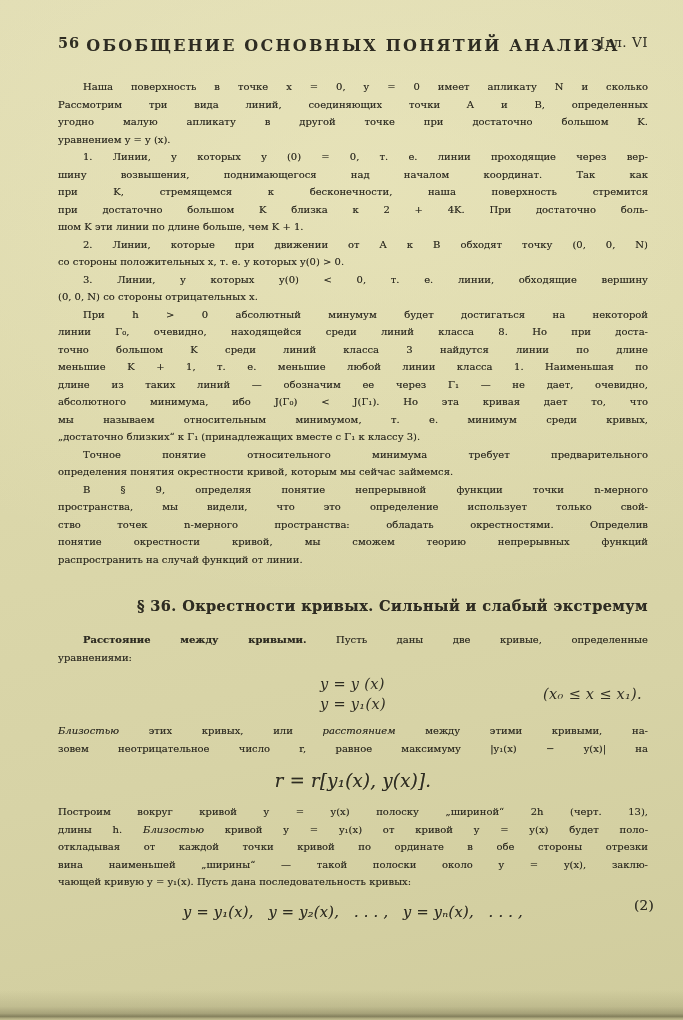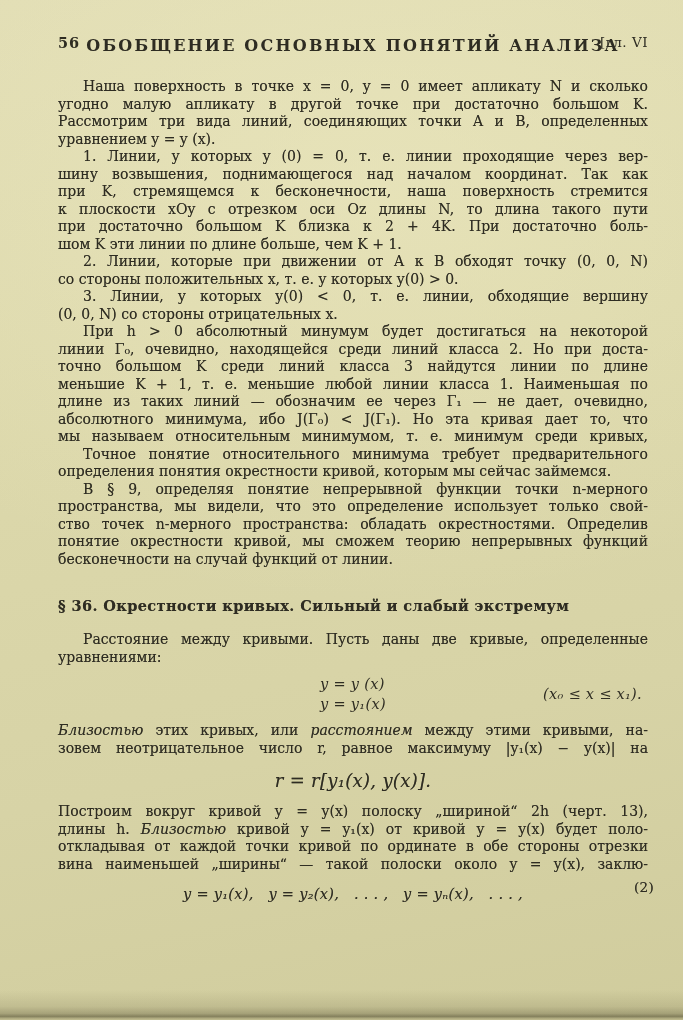--- a/index.html
+++ b/index.html
@@ -27,29 +27,29 @@
   .content{
     position:absolute;left:58px;top:32px;width:590px;
   }
   
   .runhead{position:relative;height:20px;margin-bottom:26px;}
   .pagenum{position:absolute;left:0;top:2px;font-weight:bold;font-size:14.5px;letter-spacing:1px;}
   .runtitle{position:absolute;left:0;right:0;top:4px;text-align:center;
     font-weight:bold;font-size:16px;letter-spacing:2.2px;}
   .chapref{position:absolute;right:0;top:2px;font-size:13.5px;letter-spacing:.5px;}
   
-  .par{font-size:14px;line-height:17.5px;text-shadow:0 0 .4px rgba(46,44,34,.55);}
+  .par{font-size:10px;line-height:17.5px;text-shadow:0 0 .4px rgba(46,44,34,.55);}
   .line{text-align:justify;text-align-last:justify;white-space:nowrap;}
   .lastline{text-align-last:left;}
   .ind .line:first-child{text-indent:25px;}
-  .b{font-weight:normal;margin-top:44px;}
+  .b{font-weight:bold;margin-top:44px;}
   .i{font-style:italic;}
   
   .secheading{
-    margin:29px 0 17px 0;text-align:left;font-weight:bold;font-size:14.5px;
+    margin:29px 0 17px 0;text-align:right;font-weight:bold;font-size:14.5px;
     letter-spacing:.4px;text-shadow:0 0 .4px rgba(46,44,34,.55);
   }
   
   .eqblock{position:relative;margin:9px 0 8px 0;font-size:14.5px;line-height:19.5px;}
   .eqcenter{display:flex;justify-content:center;}
   .eqlines{font-style:italic;text-align:left;letter-spacing:.3px;}
   .eqcond{position:absolute;right:6px;top:50%;transform:translateY(-50%);font-style:italic;letter-spacing:.3px;}
   .eqsingle{margin:13px 0 12px 0;text-align:center;font-style:italic;font-size:18px;letter-spacing:.3px;
     text-shadow:0 0 .4px rgba(46,44,34,.55);}
   .eqfinal{position:relative;margin-top:13px;text-align:center;font-style:italic;font-size:14.5px;letter-spacing:.3px;
@@ -63,59 +63,59 @@
   <div class="content">
 
     <div class="runhead">
       <span class="pagenum">56</span>
       <span class="runtitle">ОБОБЩЕНИЕ ОСНОВНЫХ ПОНЯТИЙ АНАЛИЗА</span>
       <span class="chapref">[гл. VI</span>
     </div>
 
     <div class="par ind">
         <div class="line">Наша поверхность в точке x = 0, y = 0 имеет апликату N и сколько</div>
+        <div class="line">Рассмотрим три вида линий, соединяющих точки A и B, определенных</div>
         <div class="line">угодно малую апликату в другой точке при достаточно большом K.</div>
-        <div class="line">Рассмотрим три вида линий, соединяющих точки A и B, определенных</div>
         <div class="line lastline">уравнением y = y (x).</div>
       </div>
     <div class="par ind">
         <div class="line">1. Линии, у которых y (0) = 0, т. е. линии проходящие через вер-</div>
         <div class="line">шину возвышения, поднимающегося над началом координат. Так как</div>
         <div class="line">при K, стремящемся к бесконечности, наша поверхность стремится</div>
-        <div class="line">к плоскости xOy с отрезком оси Oz длины N, то длина такого пути</div>
         <div class="line">при достаточно большом K близка к 2 + 4K. При достаточно боль-</div>
         <div class="line lastline">шом K эти линии по длине больше, чем K + 1.</div>
       </div>
     <div class="par ind">
         <div class="line">2. Линии, которые при движении от A к B обходят точку (0, 0, N)</div>
         <div class="line lastline">со стороны положительных x, т. е. у которых y(0) &gt; 0.</div>
       </div>
     <div class="par ind">
         <div class="line">3. Линии, у которых y(0) &lt; 0, т. е. линии, обходящие вершину</div>
         <div class="line lastline">(0, 0, N) со стороны отрицательных x.</div>
       </div>
     <div class="par ind">
         <div class="line">При h &gt; 0 абсолютный минумум будет достигаться на некоторой</div>
-        <div class="line">линии Γ₀, очевидно, находящейся среди линий класса 2. Но при доста-</div>
+        <div class="line">линии Γ₀, очевидно, находящейся среди линий класса 8. Но при доста-</div>
         <div class="line">точно большом K среди линий класса 3 найдутся линии по длине</div>
         <div class="line">меньшие K + 1, т. е. меньшие любой линии класса 1. Наименьшая по</div>
         <div class="line">длине из таких линий — обозначим ее через Γ₁ — не дает, очевидно,</div>
         <div class="line">абсолютного минимума, ибо J(Γ₀) &lt; J(Γ₁). Но эта кривая дает то, что</div>
         <div class="line">мы называем относительным минимумом, т. е. минимум среди кривых,</div>
+        <div class="line lastline">„достаточно близких“ к Γ₁ (принадлежащих вместе с Γ₁ к классу 3).</div>
       </div>
     <div class="par ind">
         <div class="line">Точное понятие относительного минимума требует предварительного</div>
         <div class="line lastline">определения понятия окрестности кривой, которым мы сейчас займемся.</div>
       </div>
     <div class="par ind">
         <div class="line">В § 9, определяя понятие непрерывной функции точки n-мерного</div>
         <div class="line">пространства, мы видели, что это определение использует только свой-</div>
         <div class="line">ство точек n-мерного пространства: обладать окрестностями. Определив</div>
         <div class="line">понятие окрестности кривой, мы сможем теорию непрерывных функций</div>
-        <div class="line lastline">бесконечности на случай функций от линии.</div>
+        <div class="line lastline">распространить на случай функций от линии.</div>
       </div>
 
     <div class="secheading">§ 36. Окрестности кривых. Сильный и слабый экстремум</div>
 
     <div class="par ind">
       <div class="line"><span class="b">Расстояние между кривыми.</span><span> Пусть даны две кривые, определенные</span></div>
       <div class="line lastline">уравнениями:</div>
     </div>
 
     <div class="eqblock">
@@ -133,20 +133,21 @@
       <div class="line">зовем неотрицательное число r, равное максимуму |y₁(x) − y(x)| на</div>
     </div>
 
     <div class="eqsingle">r = r[y₁(x), y(x)].</div>
 
     <div class="par">
       <div class="line">Построим вокруг кривой y = y(x) полоску „шириной“ 2h (черт. 13),</div>
       <div class="line"><span>длины h. </span><span class="i">Близостью</span><span> кривой y = y₁(x) от кривой y = y(x) будет поло-</span></div>
       <div class="line">откладывая от каждой точки кривой по ординате в обе стороны отрезки</div>
       <div class="line">вина наименьшей „ширины“ — такой полоски около y = y(x), заклю-</div>
+      <div class="line lastline">чающей кривую y = y₁(x). Пусть дана последовательность кривых:</div>
     </div>
 
     <div class="eqfinal">
       <span>y = y₁(x), y = y₂(x), . . . , y = yₙ(x), . . . ,</span>
       <span class="eqlabel">(2)</span>
     </div>
 
   </div>
   <div class="edge-shadow"></div>
 </div>

